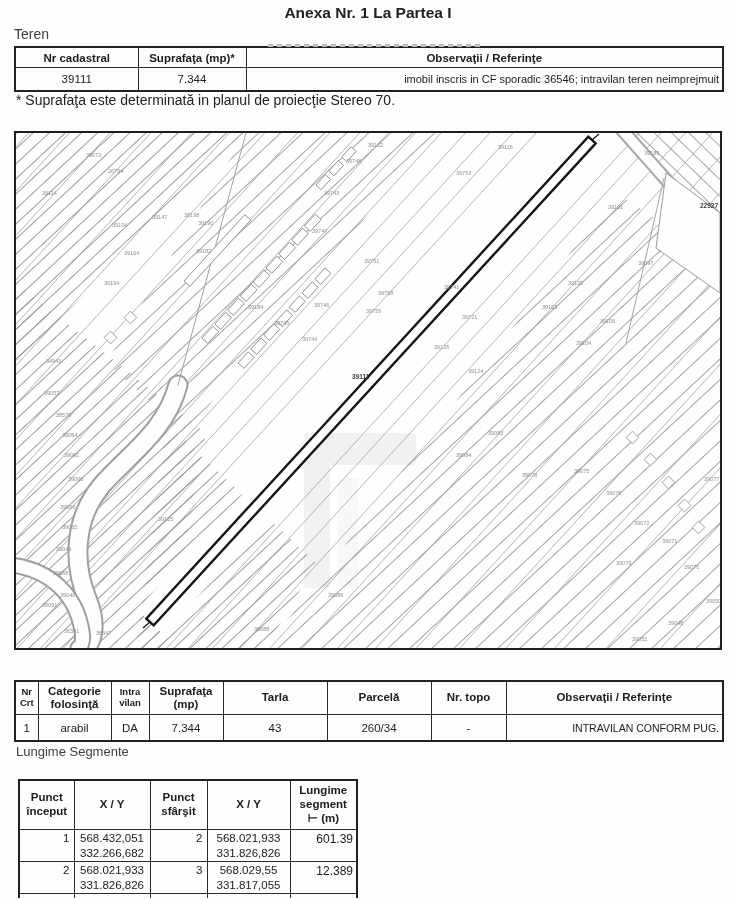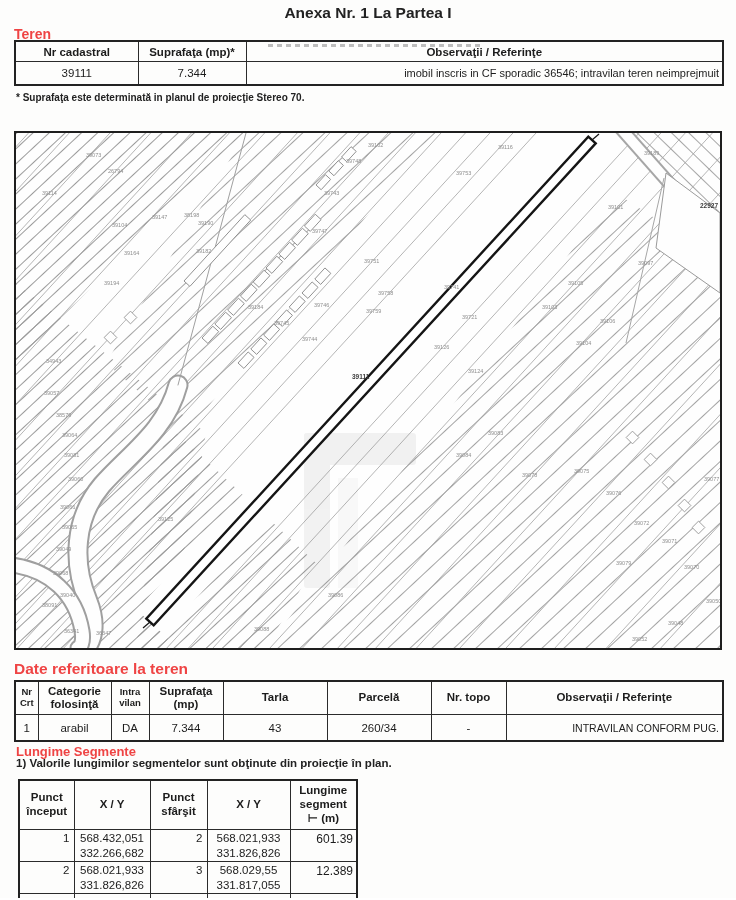--- a/index.html
+++ b/index.html
@@ -1,33 +1,33 @@
 <!DOCTYPE html>
 <html><head>
 <meta charset="utf-8">
 <style>
   html,body{margin:0;padding:0;background:#ffffff;}
   .page{position:relative;width:736px;height:898px;overflow:hidden;background:#fdfdfc;
         font-family:"Liberation Sans","DejaVu Sans",sans-serif;color:#1c1c1c;}
   .abs{position:absolute;}
   .page-title{top:4px;left:0;width:736px;text-align:center;font-size:15.5px;font-weight:700;color:#222;}
-  .sec-h{font-weight:700;color:#ef4444;}
+  .sec-h{font-weight:400;color:#404040;}
   #teren-h{top:26px;left:14px;font-size:14px;}
   #date-h{top:660px;left:14px;font-size:15.5px;}
   #seg-h{top:744px;left:16px;font-size:13px;}
   #seg-note{top:757px;left:16px;font-size:11.5px;font-weight:700;color:#222;}
-  #footnote{top:92px;left:16px;font-size:10px;font-weight:700;color:#222;}
+  #footnote{top:92px;left:16px;font-size:14px;font-weight:400;color:#222;}
 
   table{border-collapse:collapse;table-layout:fixed;background:#fdfdfc;}
   th,td{border:1.5px solid #2b2b2b;overflow:hidden;}
   table{border:2px solid #222;}
   th{font-weight:600;font-size:11.5px;text-align:center;padding:1px 2px;}
   td{font-size:11.5px;text-align:center;padding:1px 3px;}
 
-  #t1{left:14px;top:40px;width:708px;padding-left:44px;}
+  #t1{left:14px;top:46px;width:708px;padding-left:44px;}
   #t1 th{height:17px;}
   #t1 td{height:20px;}
   #t1 td.obs{text-align:right;font-size:11px;padding-left:6px;}
 
   #t2{left:14px;top:680px;width:708px;}
   #t2 th{height:30px;white-space:pre-line;line-height:1.15;}
   #t2 th.small{font-size:9.5px;}
   #t2 td{height:23px;}
   #t2 td.obs{text-align:right;font-size:10.5px;padding-left:4px;}
 
@@ -270,21 +270,20 @@
             <text x="48" y="500" class="lbl">36341</text>
             <text x="80" y="502" class="lbl">36347</text>
             <text x="142" y="388" class="lbl">39125</text>
             <text x="238" y="498" class="lbl">39088</text>
             <text x="312" y="464" class="lbl">39086</text>
           </g>
       </g>
     </svg>
   </div>
 
-  <div class="abs sec-h" id="date-h">Date referitoare la teren</div>
 
   <table class="abs" id="t2">
     <colgroup>
       <col style="width:23px">
         <col style="width:73px">
         <col style="width:38px">
         <col style="width:74px">
       <col style="width:104px">
         <col style="width:104px">
         <col style="width:75px">
@@ -314,21 +313,20 @@
         <td>7.344</td>
         <td>43</td>
         <td>260/34</td>
         <td>-</td>
         <td class="obs">INTRAVILAN CONFORM PUG.</td>
       </tr>
     </tbody>
   </table>
 
   <div class="abs sec-h" id="seg-h">Lungime Segmente</div>
-  <div class="abs" id="seg-note">1) Valorile lungimilor segmentelor sunt obţinute din proiecţie în plan.</div>
 
   <table class="abs" id="t3">
     <colgroup>
         <col style="width:55px">
         <col style="width:76px">
         <col style="width:57px">
         <col style="width:83px">
         <col style="width:67px">
       </colgroup>
     <thead>

